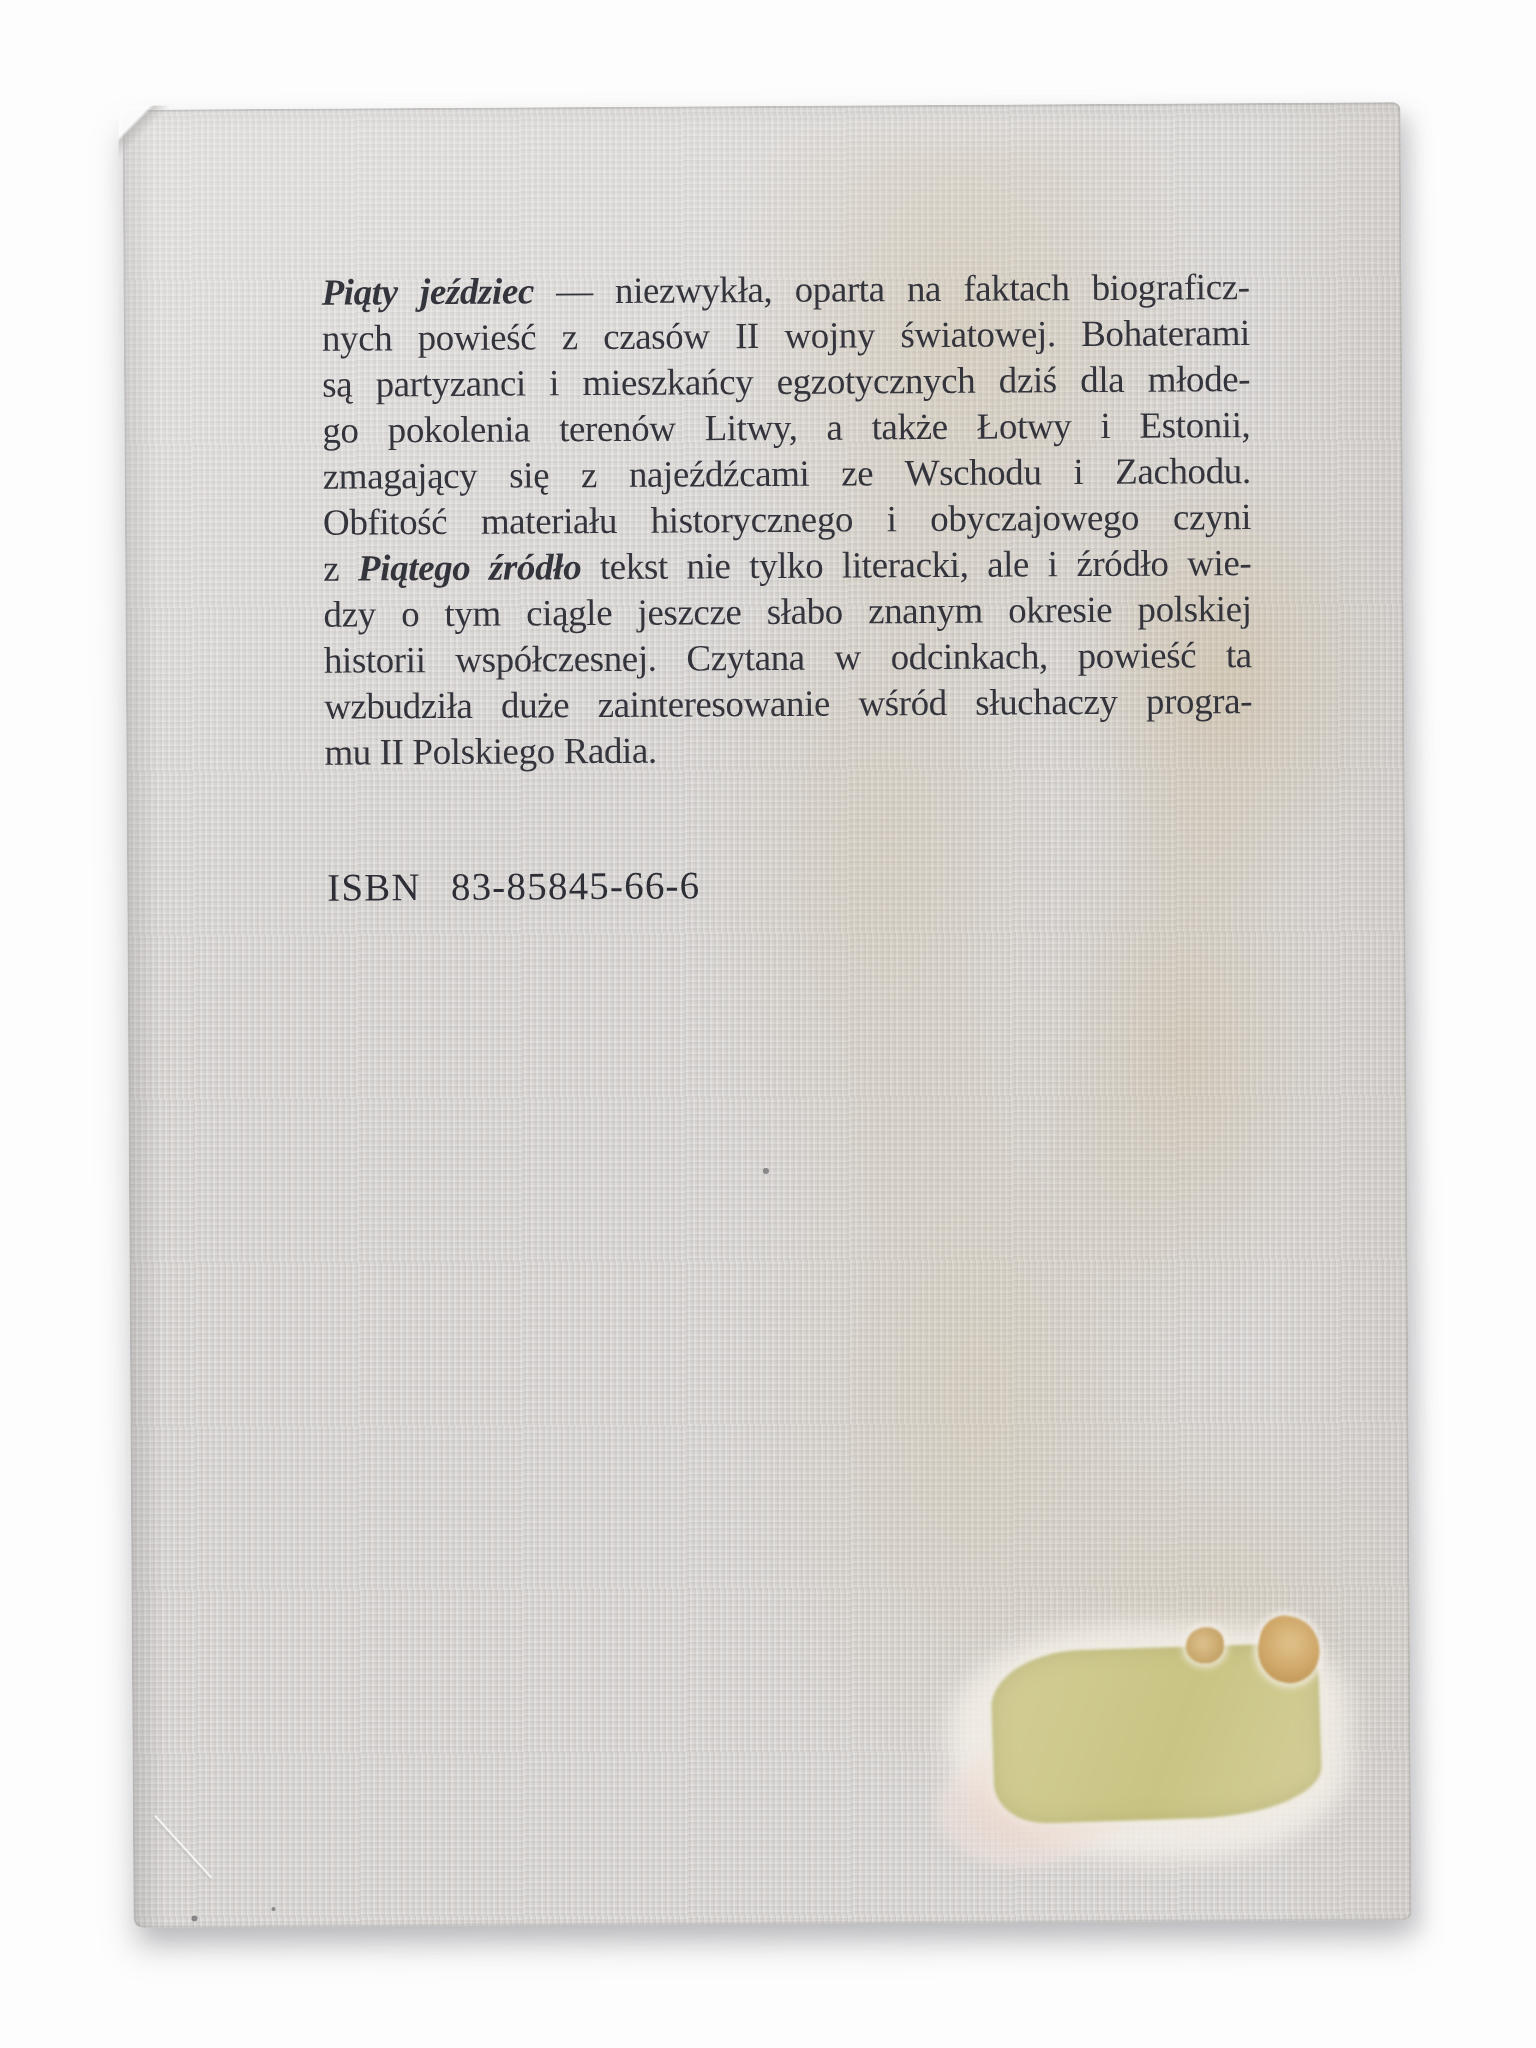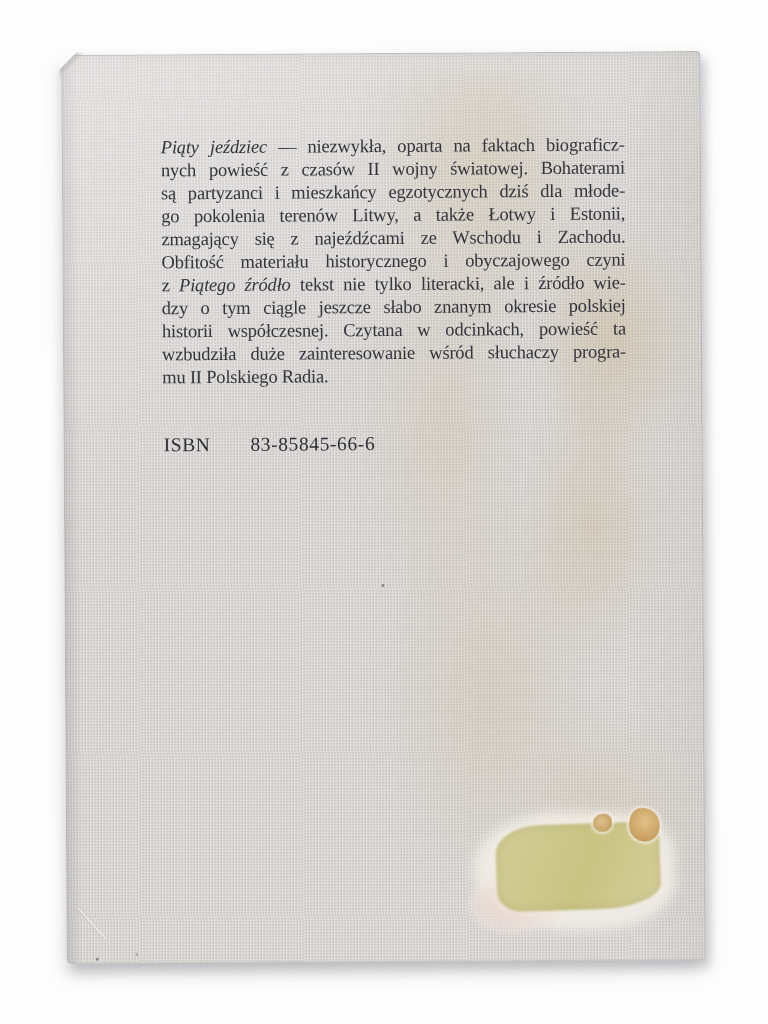--- a/index.html
+++ b/index.html
@@ -56,26 +56,26 @@
     filter:blur(10px);
   }
   
   .blurb{
     position:absolute;left:99px;top:82px;width:464px;
     font-size:18.5px;line-height:23px;letter-spacing:-0.2px;
     color:var(--text);
   }
   .blurb-line{text-align:justify;text-align-last:justify;white-space:normal;}
   .blurb-line.last{text-align-last:left;}
-  .blurb-line em{font-style:italic;}
+  .blurb-line em{font-style:italic;font-weight:bold;}
   .isbn{
     position:absolute;left:100px;top:380px;
     font-size:19.5px;color:#2e2e36;letter-spacing:0.6px;
   }
-  .isbn .isbn-num{margin-left:15px;padding-left:25px;}
+  .isbn .isbn-num{margin-left:15px;}
   
   .torn-ring{
     position:absolute;left:408px;top:760px;width:200px;height:118px;
     background:rgba(243,239,231,0.85);
     border-radius:45% 35% 40% 50%;
     filter:blur(6px);
   }
   .torn-paper{
     position:absolute;left:388px;top:795px;width:150px;height:98px;
     background:

